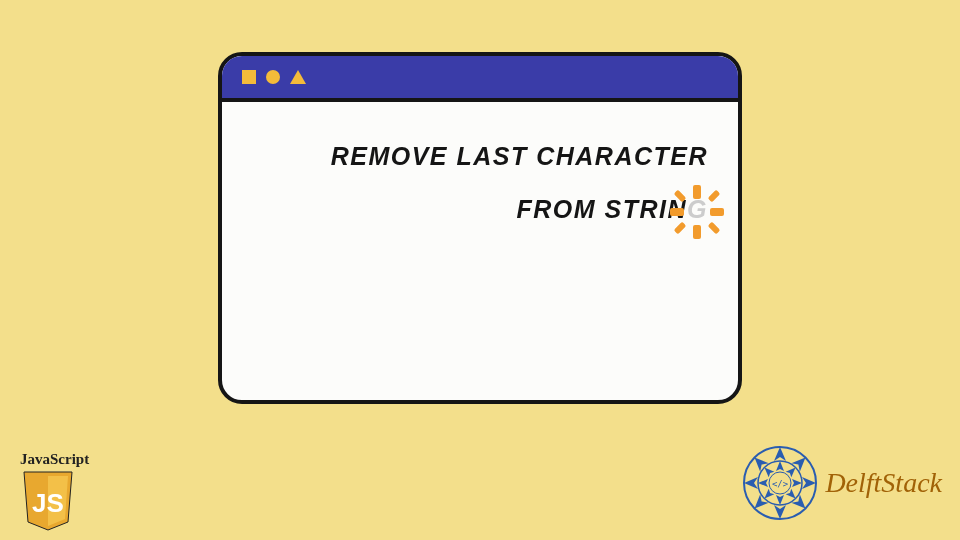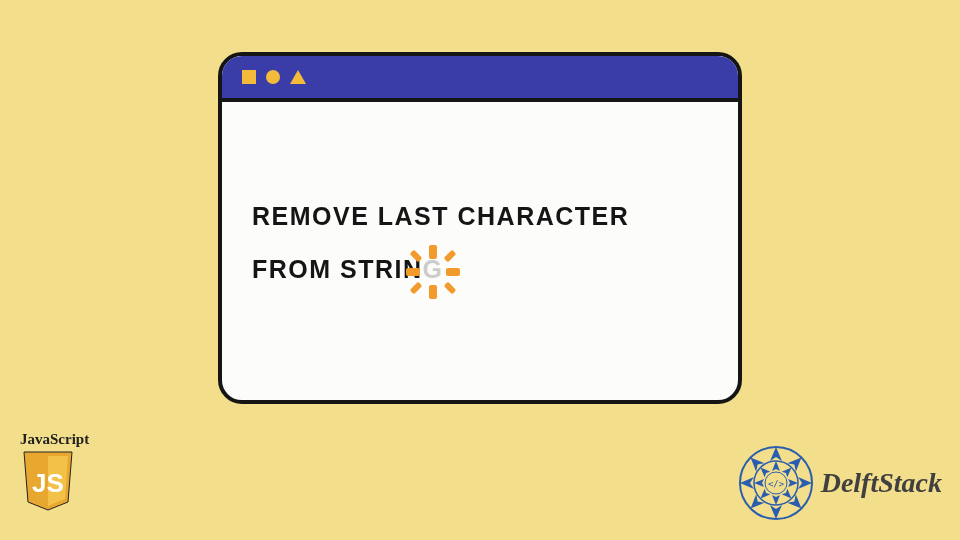--- a/index.html
+++ b/index.html
@@ -46,22 +46,23 @@
       border-radius: 50%;
     }
     .shape-triangle {
       width: 0;
       height: 0;
       border-left: 8px solid transparent;
       border-right: 8px solid transparent;
       border-bottom: 14px solid #f4bb3a;
     }
     .content {
-      padding: 88px 30px 0;
-      text-align: left;
+      padding: 28px 30px 0;
+      text-align: right;
+      font-style: italic;
     }
     .line {
       font-weight: 900;
       font-size: 25px;
       letter-spacing: 1.5px;
       color: #151515;
       line-height: 2.1;
       font-family: Arial Black, Arial, sans-serif;
     }
     .line2-wrap {
@@ -90,21 +91,21 @@
     .ray-left { width: 14px; height: 8px; left: -2px; top: 21px; }
     .ray-right { width: 14px; height: 8px; right: -2px; top: 21px; }
     .ray-tl { width: 6px; height: 12px; left: 5px; top: 3px; transform: rotate(-45deg); }
     .ray-tr { width: 6px; height: 12px; right: 5px; top: 3px; transform: rotate(45deg); }
     .ray-bl { width: 6px; height: 12px; left: 5px; bottom: 3px; transform: rotate(45deg); }
     .ray-br { width: 6px; height: 12px; right: 5px; bottom: 3px; transform: rotate(-45deg); }
 
     .js-badge {
       position: absolute;
       left: 20px;
-      bottom: 24px;
+      bottom: 4px;
       width: 85px;
     }
     .js-label {
       font-family: Georgia, serif;
       font-weight: bold;
       font-size: 15px;
       color: #222;
     }
     .js-shield {
       margin-top: 2px;
@@ -115,22 +116,22 @@
       right: 18px;
       bottom: 18px;
       display: flex;
       align-items: center;
       gap: 6px;
     }
     .delft-text {
       font-family: Georgia, serif;
       font-size: 28px;
       font-style: italic;
-      color: #404040;
-      font-weight: 700;
+      color: #a16207;
+      font-weight: 400;
     }
   </style>
 </head>
 <body>
 
 <div class="window">
   <div class="titlebar">
     <div class="shape-square"></div>
     <div class="shape-circle"></div>
     <div class="shape-triangle"></div>

